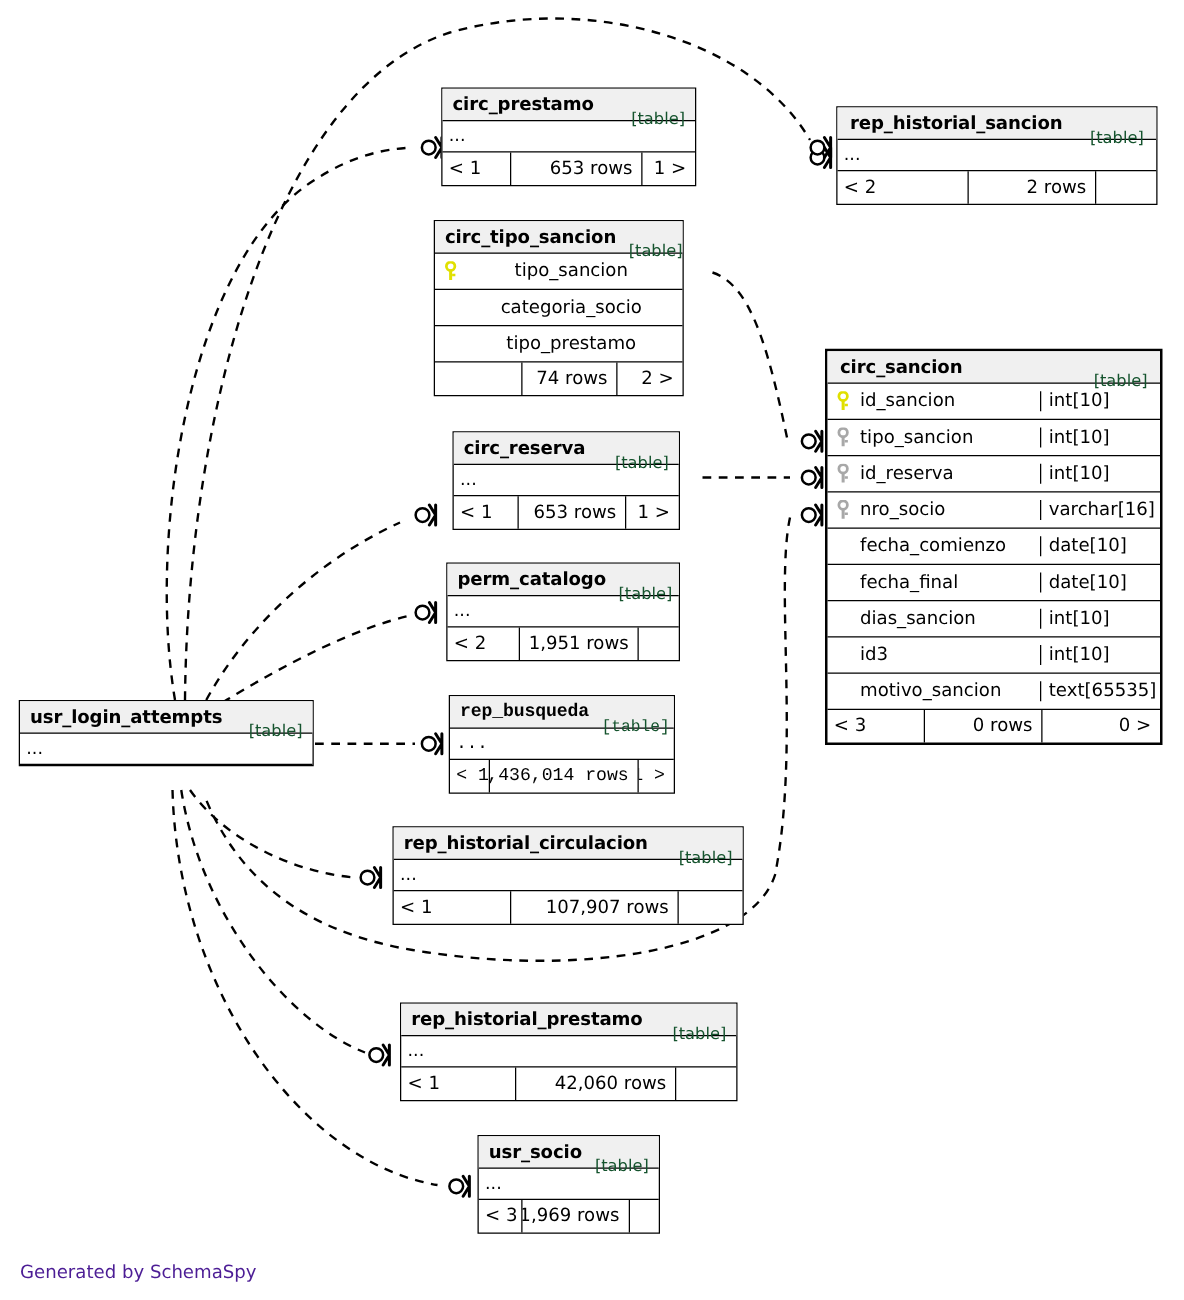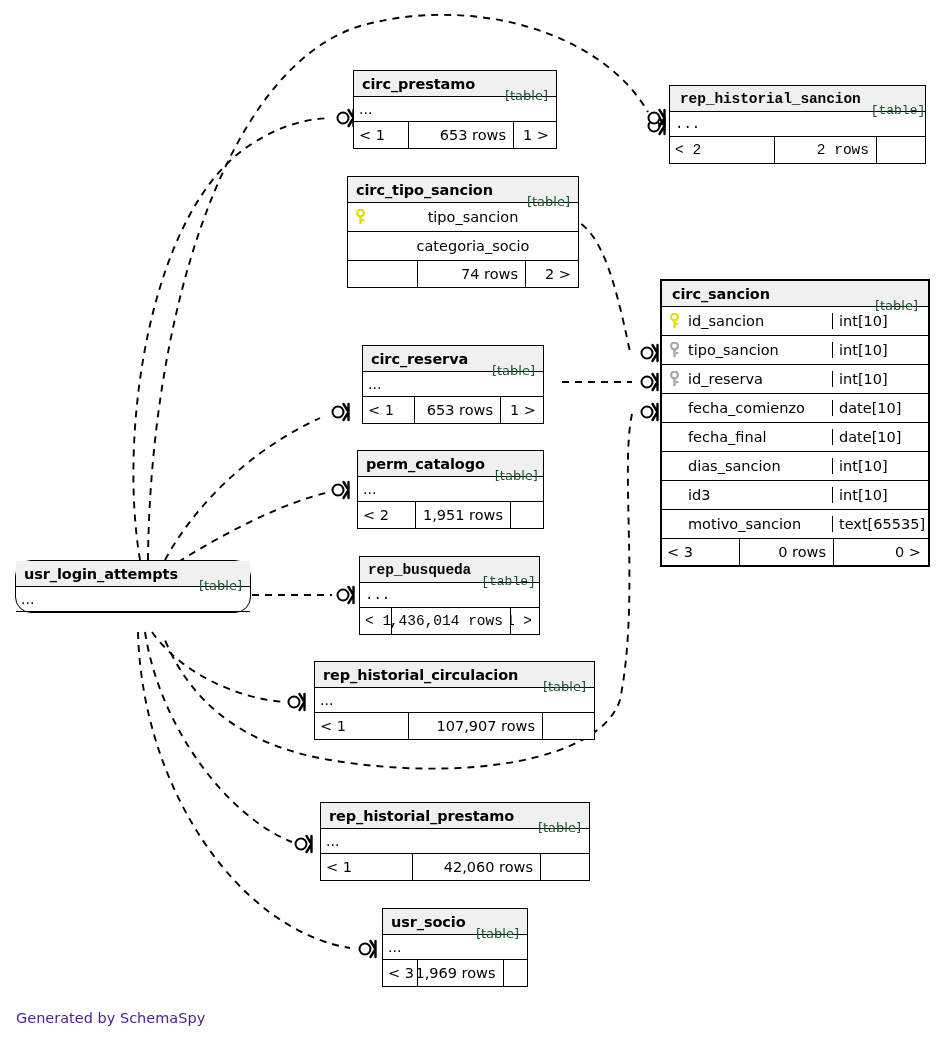--- a/index.html
+++ b/index.html
@@ -204,51 +204,55 @@
       <span class="tbl-tag">[table]</span>
     </div>
     <div class="tbl-ellipsis">...</div>
     <div class="tbl-footer">
       <span class="foot-cell foot-left" style="width:55px;">&lt; 1</span>
       <span class="foot-cell foot-mid">653 rows</span>
       <span class="foot-cell foot-right" style="width:42px;">1 &gt;</span>
     </div>
   </div>
 
-  <div class="table-box" style="left:669px; top:85px; width:257px;font-family:Liberation Mono, monospace;">
+  <div class="table-box" style="left:669px; top:85px; width:257px;">
     <div class="tbl-header wide-pad">
       <span class="tbl-name">rep_historial_sancion</span>
       <span class="tbl-tag">[table]</span>
     </div>
     <div class="tbl-ellipsis">...</div>
     <div class="tbl-footer">
       <span class="foot-cell foot-left" style="width:105px;">&lt; 2</span>
       <span class="foot-cell foot-mid">2 rows</span>
       <span class="foot-cell foot-right" style="width:48px;"></span>
     </div>
   </div>
 
-  <div class="table-box" style="left:347px; top:176px; width:232px;">
+  <div class="table-box" style="left:347px; top:176px; width:200px;">
     <div class="tbl-header">
       <span class="tbl-name">circ_tipo_sancion</span>
       <span class="tbl-tag">[table]</span>
     </div>
     <div class="col-row">
       <span class="col-key">
         <svg class="key-icon" width="11" height="16" viewBox="0 0 11 16" aria-hidden="true">
           <circle cx="5.5" cy="4" r="3.4" fill="none" stroke="#e0e000" stroke-width="2.2"></circle>
           <rect x="4.3" y="6.5" width="2.4" height="8.5" fill="#e0e000"></rect>
           <rect x="6.7" y="10" width="2.6" height="2" fill="#e0e000"></rect>
         </svg>
       </span>
       <span class="col-name">tipo_sancion</span>
     </div>
     <div class="col-row">
       <span class="col-key"></span>
       <span class="col-name">categoria_socio</span>
+    </div>
+    <div class="col-row">
+      <span class="col-key"></span>
+      <span class="col-name">tipo_prestamo</span>
     </div>
     <div class="tbl-footer">
       <span class="foot-cell foot-left" style="width:70px;"></span>
       <span class="foot-cell foot-mid">74 rows</span>
       <span class="foot-cell foot-right" style="width:52px;">2 &gt;</span>
     </div>
   </div>
 
   <div class="table-box thick" style="left:660px; top:279px; width:270px;">
     <div class="tbl-header wide-pad">
@@ -285,20 +289,31 @@
         <svg class="key-icon" width="11" height="16" viewBox="0 0 11 16" aria-hidden="true">
           <circle cx="5.5" cy="4" r="3.4" fill="none" stroke="#a8a8a8" stroke-width="2.2"></circle>
           <rect x="4.3" y="6.5" width="2.4" height="8.5" fill="#a8a8a8"></rect>
           <rect x="6.7" y="10" width="2.6" height="2" fill="#a8a8a8"></rect>
         </svg>
       </span>
       <span class="col-name left-pad">id_reserva</span>
       <span class="col-type">int[10]</span>
     </div>
 
+    <div class="col-row">
+      <span class="col-key">
+        <svg class="key-icon" width="11" height="16" viewBox="0 0 11 16" aria-hidden="true">
+          <circle cx="5.5" cy="4" r="3.4" fill="none" stroke="#a8a8a8" stroke-width="2.2"></circle>
+          <rect x="4.3" y="6.5" width="2.4" height="8.5" fill="#a8a8a8"></rect>
+          <rect x="6.7" y="10" width="2.6" height="2" fill="#a8a8a8"></rect>
+        </svg>
+      </span>
+      <span class="col-name left-pad">nro_socio</span>
+      <span class="col-type">varchar[16]</span>
+    </div>
 
     <div class="col-row">
       <span class="col-key"></span>
       <span class="col-name left-pad">fecha_comienzo</span>
       <span class="col-type">date[10]</span>
     </div>
 
     <div class="col-row">
       <span class="col-key"></span>
       <span class="col-name left-pad">fecha_final</span>
@@ -362,21 +377,21 @@
       <span class="tbl-tag">[table]</span>
     </div>
     <div class="tbl-ellipsis">...</div>
     <div class="tbl-footer">
       <span class="foot-cell foot-left" style="width:34px;">&lt; 1</span>
       <span class="foot-cell foot-mid">7,436,014 rows</span>
       <span class="foot-cell foot-right" style="width:30px;">1 &gt;</span>
     </div>
   </div>
 
-  <div class="table-box" style="left:15px; top:560px; width:236px;border-radius:16px;">
+  <div class="table-box" style="left:15px; top:560px; width:236px;">
     <div class="tbl-header">
       <span class="tbl-name">usr_login_attempts</span>
       <span class="tbl-tag">[table]</span>
     </div>
     <div class="tbl-ellipsis">...</div>
   </div>
 
   <div class="table-box" style="left:314px; top:661px; width:281px;">
     <div class="tbl-header">
       <span class="tbl-name">rep_historial_circulacion</span>

